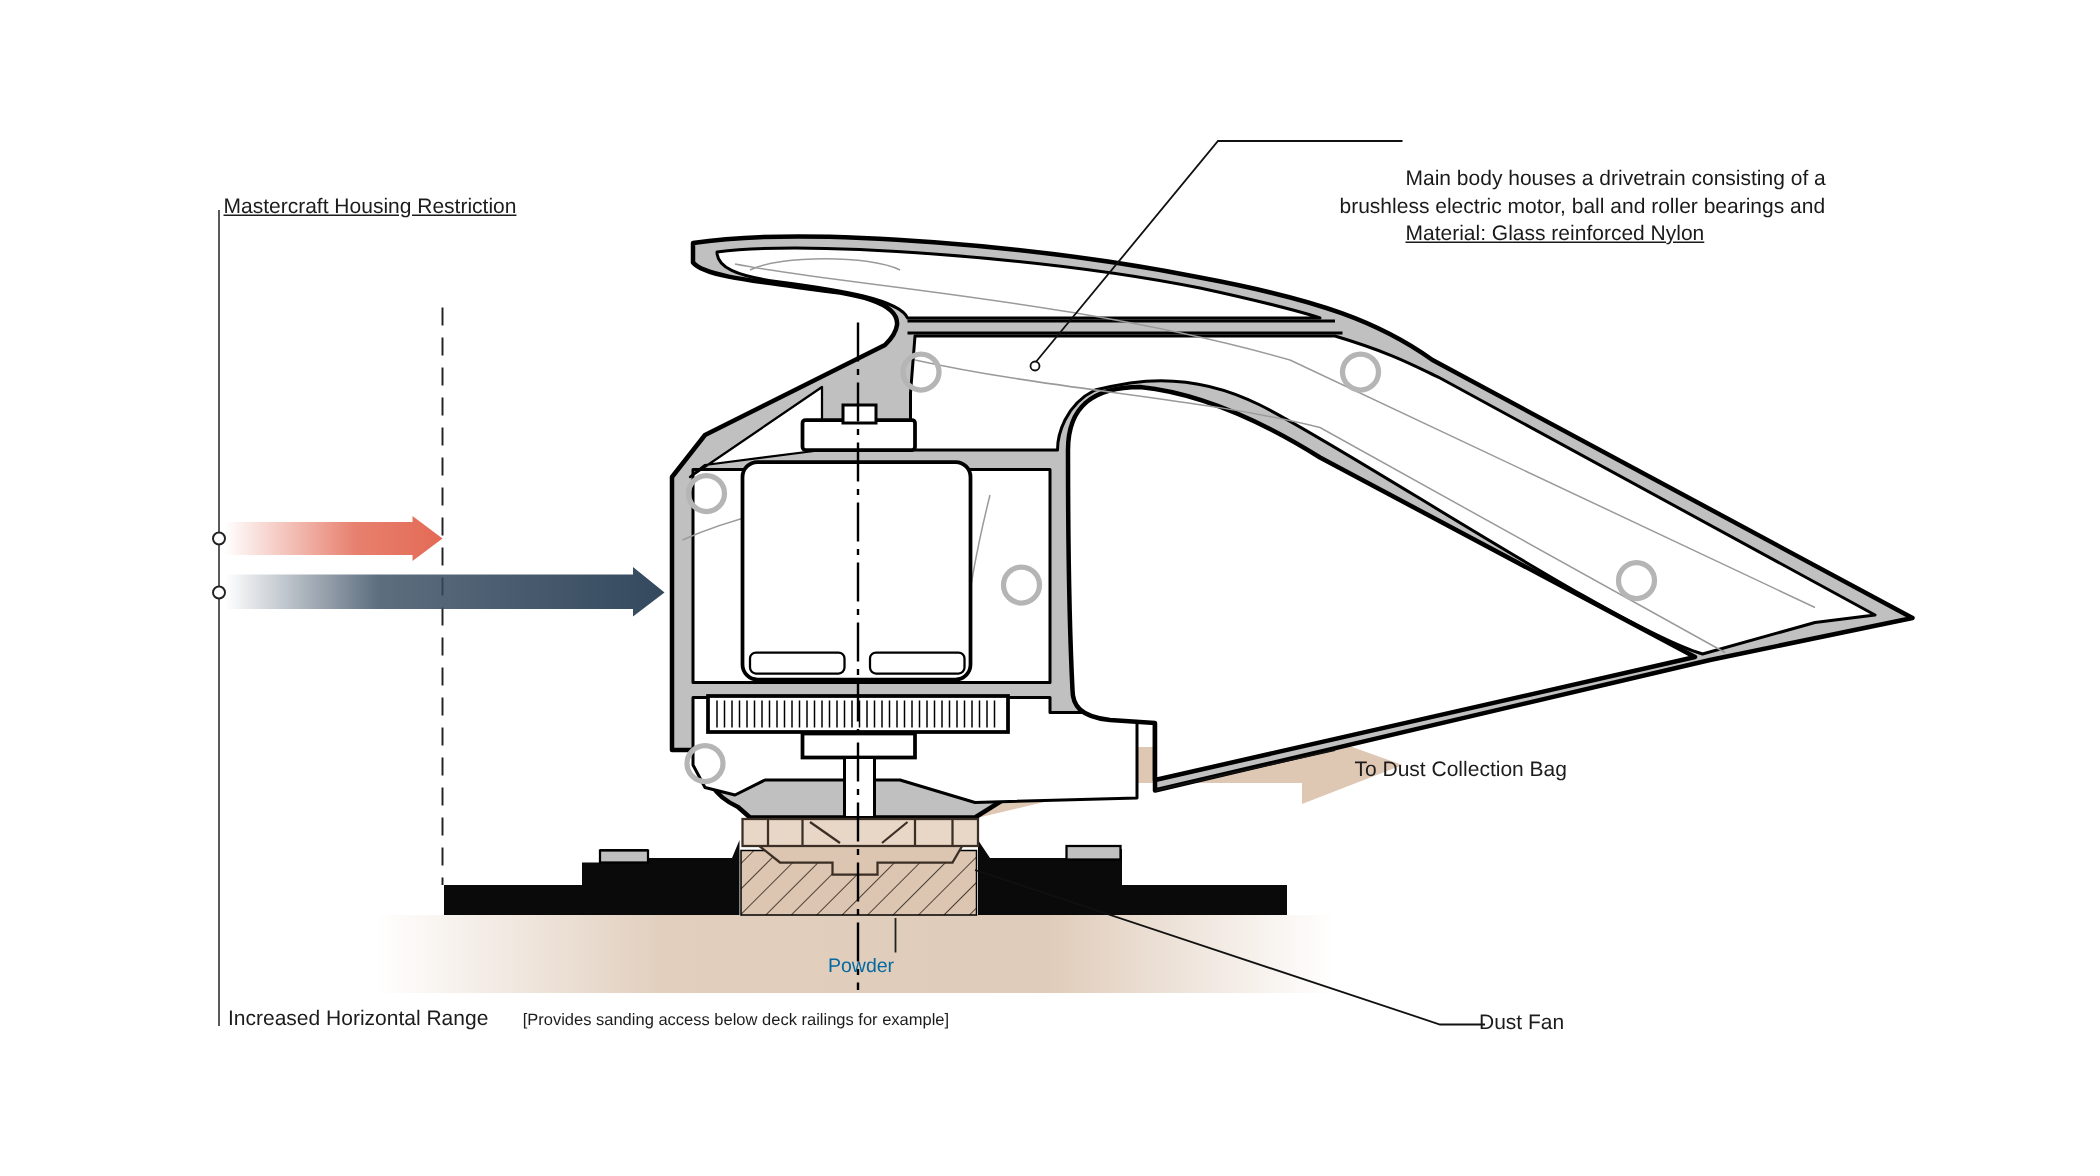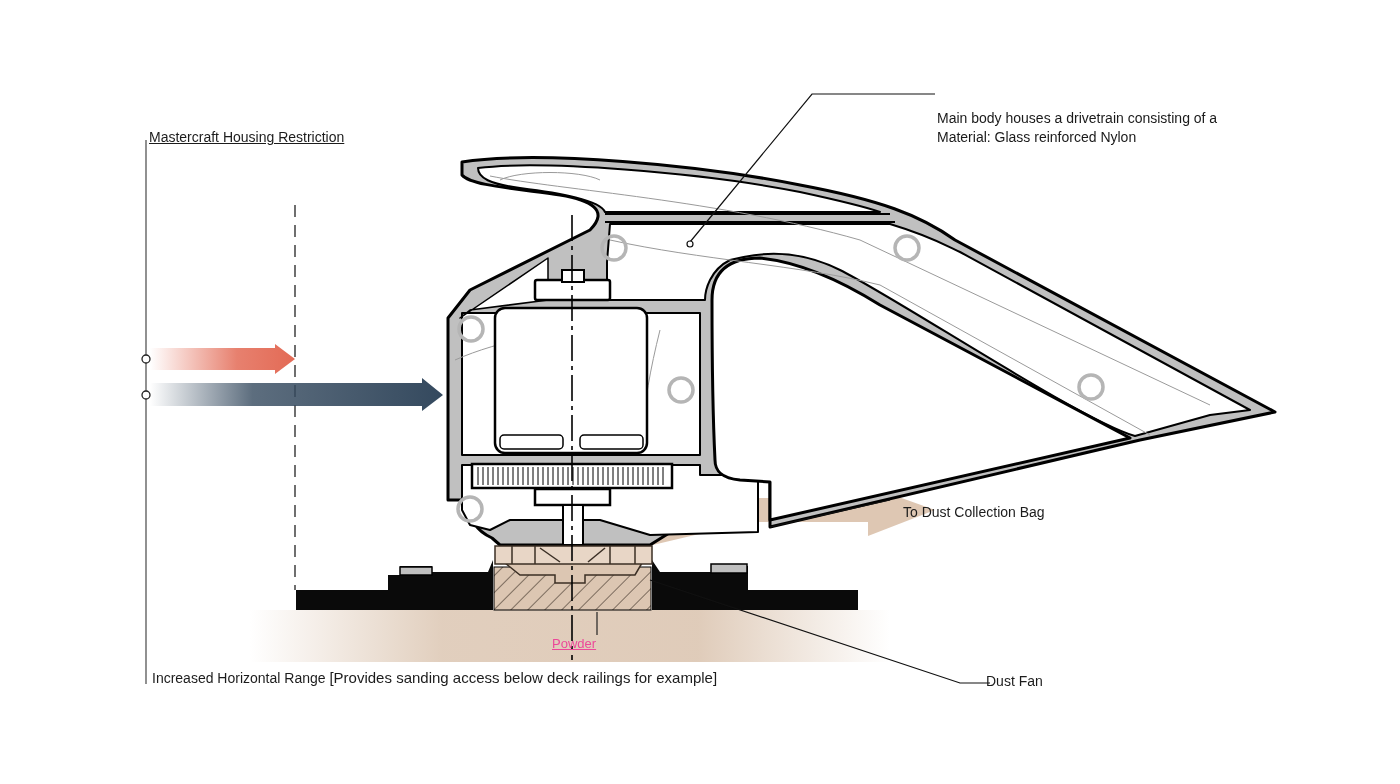--- a/index.html
+++ b/index.html
@@ -1,23 +1,23 @@
 <!DOCTYPE html>
 <html><head>
 <meta charset="utf-8">
 <style>
   html,body{margin:0;padding:0;background:#ffffff;}
   body{width:1400px;height:784px;position:relative;overflow:hidden;font-family:"Liberation Sans",sans-serif;color:#1a1a1a;}
   svg{position:absolute;left:0;top:0;}
   .lbl{position:absolute;font-size:14px;line-height:18px;white-space:nowrap;color:#1c1c1c;}
   .note{position:absolute;left:893px;top:85px;font-size:14px;line-height:18.5px;width:360px;}
   .note .l1{padding-left:44px;display:block;margin-top:24px;}
-  .note .l4{padding-left:44px;display:block;}
-  .small{font-size:15px;}
-  .powder{position:absolute;left:552px;top:636px;font-size:13px;color:#ec4899;text-decoration:underline;}
+  .note .l4{padding-left:44px;display:block;text-decoration:underline;}
+  .small{font-size:11px;margin-left:19px;}
+  .powder{position:absolute;left:552px;top:636px;font-size:13px;color:#0369a1;}
 </style>
 </head>
 <body>
 
 <svg width="1400" height="784" viewBox="0 0 1400 784">
   <defs>
     <linearGradient id="gRed" x1="0" x2="1" y1="0" y2="0">
       <stop offset="0" stop-color="#e36a55" stop-opacity="0"></stop>
       <stop offset="0.6" stop-color="#e36a55" stop-opacity="0.85"></stop>
       <stop offset="1" stop-color="#e36a55"></stop>
@@ -170,18 +170,19 @@
 
 <div class="lbl" style="left:149px;top:128px;text-decoration:underline;">Mastercraft Housing Restriction</div>
 
 <div class="lbl" style="left:152px;top:669px;">
   <span>Increased Horizontal Range</span>
   <span class="small">[Provides sanding access below deck railings for example]</span>
 </div>
 
 <div class="note">
   <span class="l1">Main body houses a drivetrain consisting of a</span>
+  <span style="display:block">brushless electric motor, ball and roller bearings and</span>
   <span class="l4">Material: Glass reinforced Nylon</span>
 </div>
 
 <div class="lbl" style="left:903px;top:503px;">To Dust Collection Bag</div>
 <div class="lbl" style="left:986px;top:672px;">Dust Fan</div>
 <div class="powder">Powder</div>
 
 </body></html>

